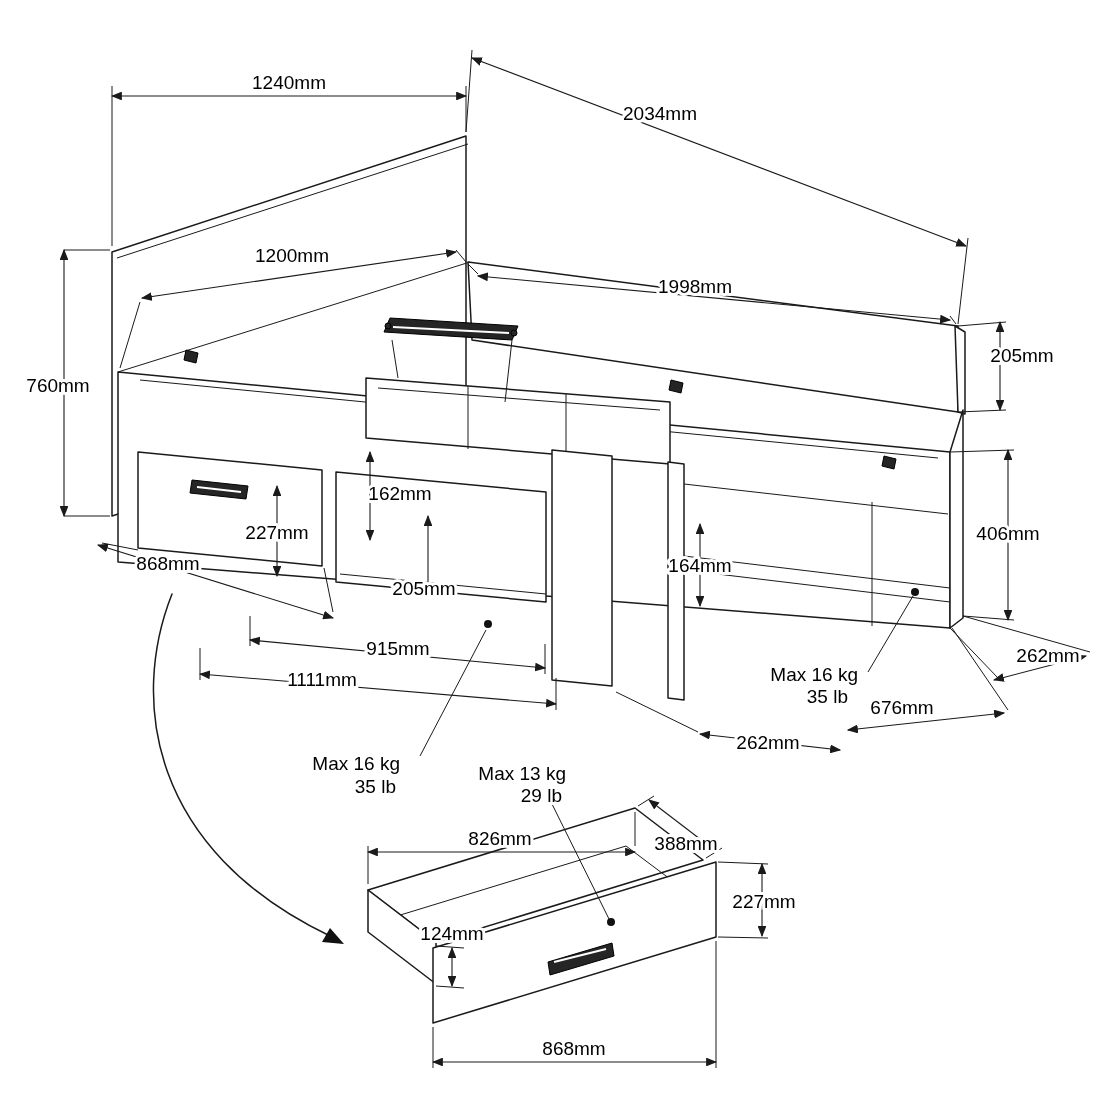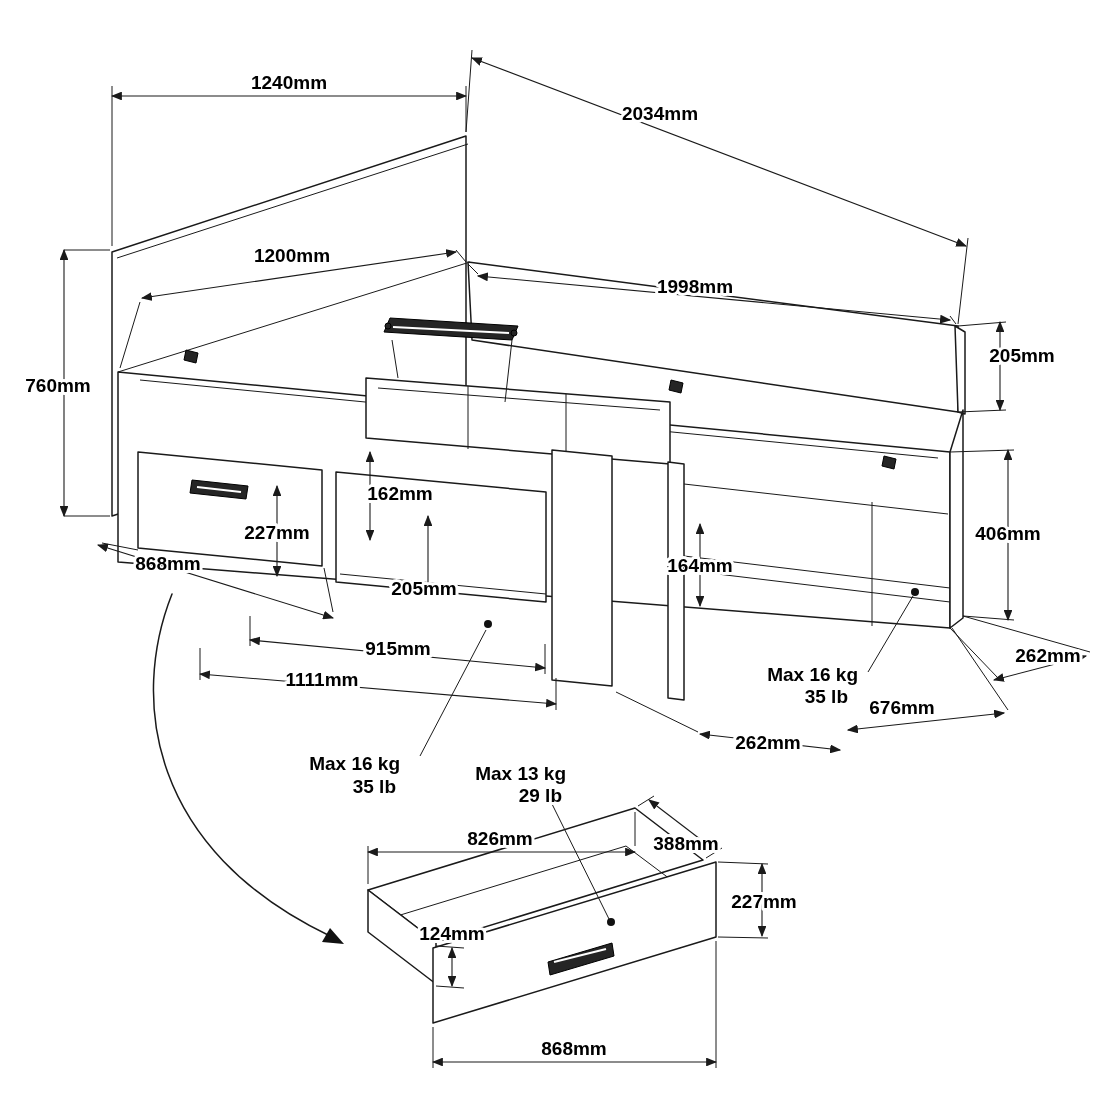--- a/index.html
+++ b/index.html
@@ -1,16 +1,16 @@
 <!DOCTYPE html>
 <html><head>
 <meta charset="utf-8">
 <style>
   html,body{margin:0;padding:0;background:#ffffff;}
-  .stage{position:relative;width:1100px;height:1100px;background:#ffffff;overflow:hidden;font-weight:bold;}
+  .stage{position:relative;width:1100px;height:1100px;background:#ffffff;overflow:hidden;}
   svg{display:block;}
   .draw{fill:none;stroke:#1a1a1a;stroke-width:1.5;stroke-linejoin:round;stroke-linecap:round;}
   .thin{fill:none;stroke:#1a1a1a;stroke-width:1;stroke-linejoin:round;}
   .fillw{fill:#ffffff;stroke:#1a1a1a;stroke-width:1.5;stroke-linejoin:round;}
   .dim{fill:none;stroke:#1a1a1a;stroke-width:1.1;}
   .ext{fill:none;stroke:#1a1a1a;stroke-width:1;}
   .dark{fill:#252525;stroke:#000;stroke-width:1;}
   .dot{fill:#111;}
   text.lbl{font-family:"Liberation Sans","DejaVu Sans",sans-serif;font-size:19px;fill:#000;
            text-anchor:middle;paint-order:stroke;stroke:#ffffff;stroke-width:6px;stroke-linejoin:round;}

